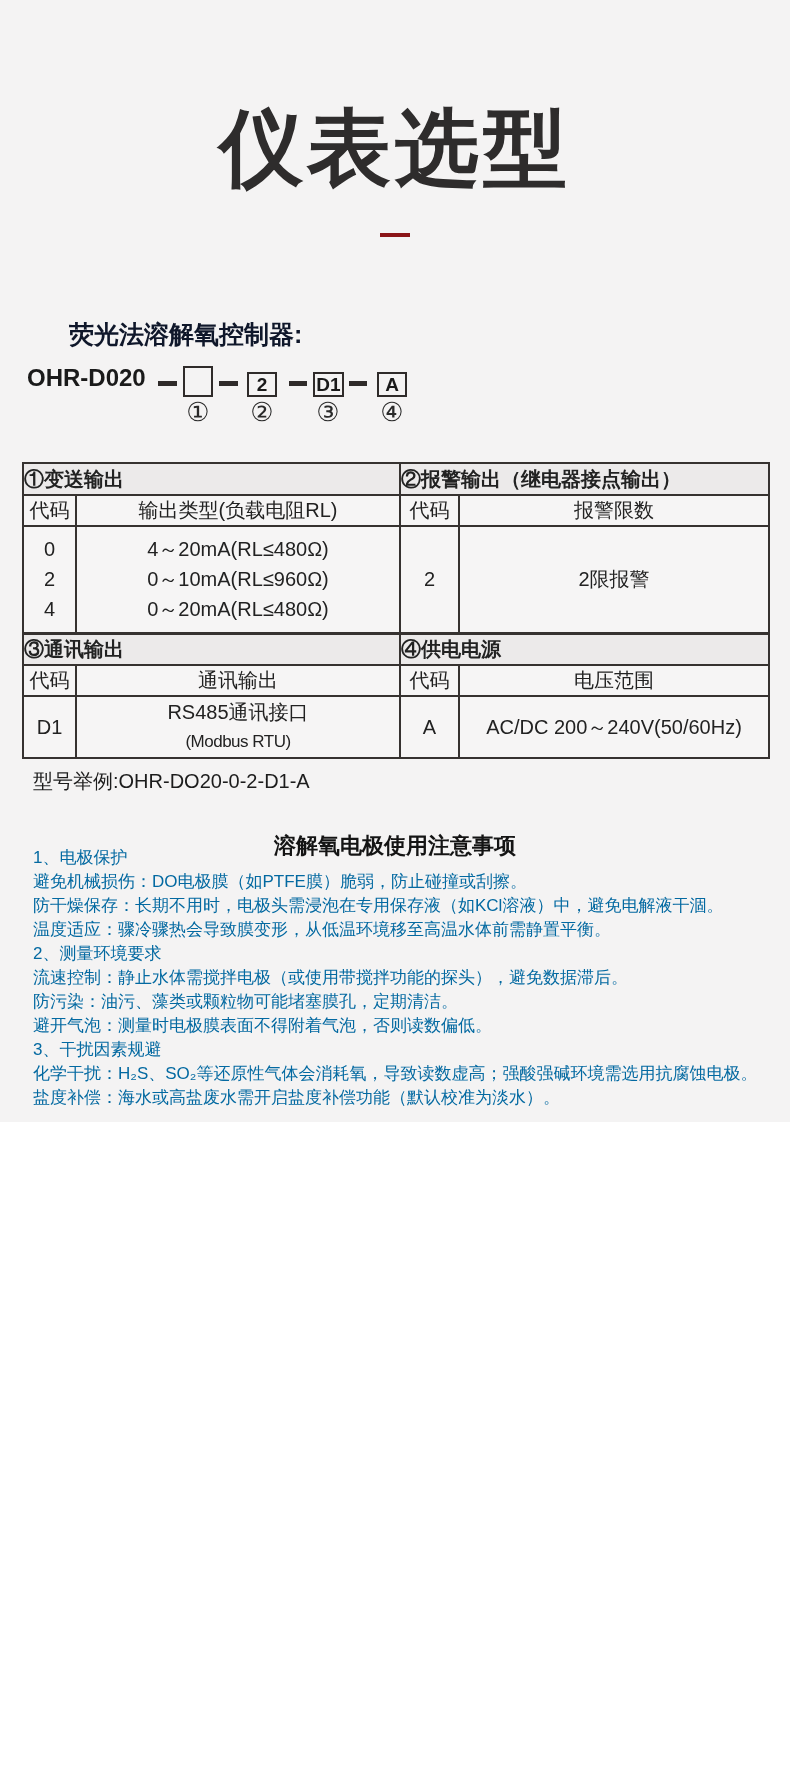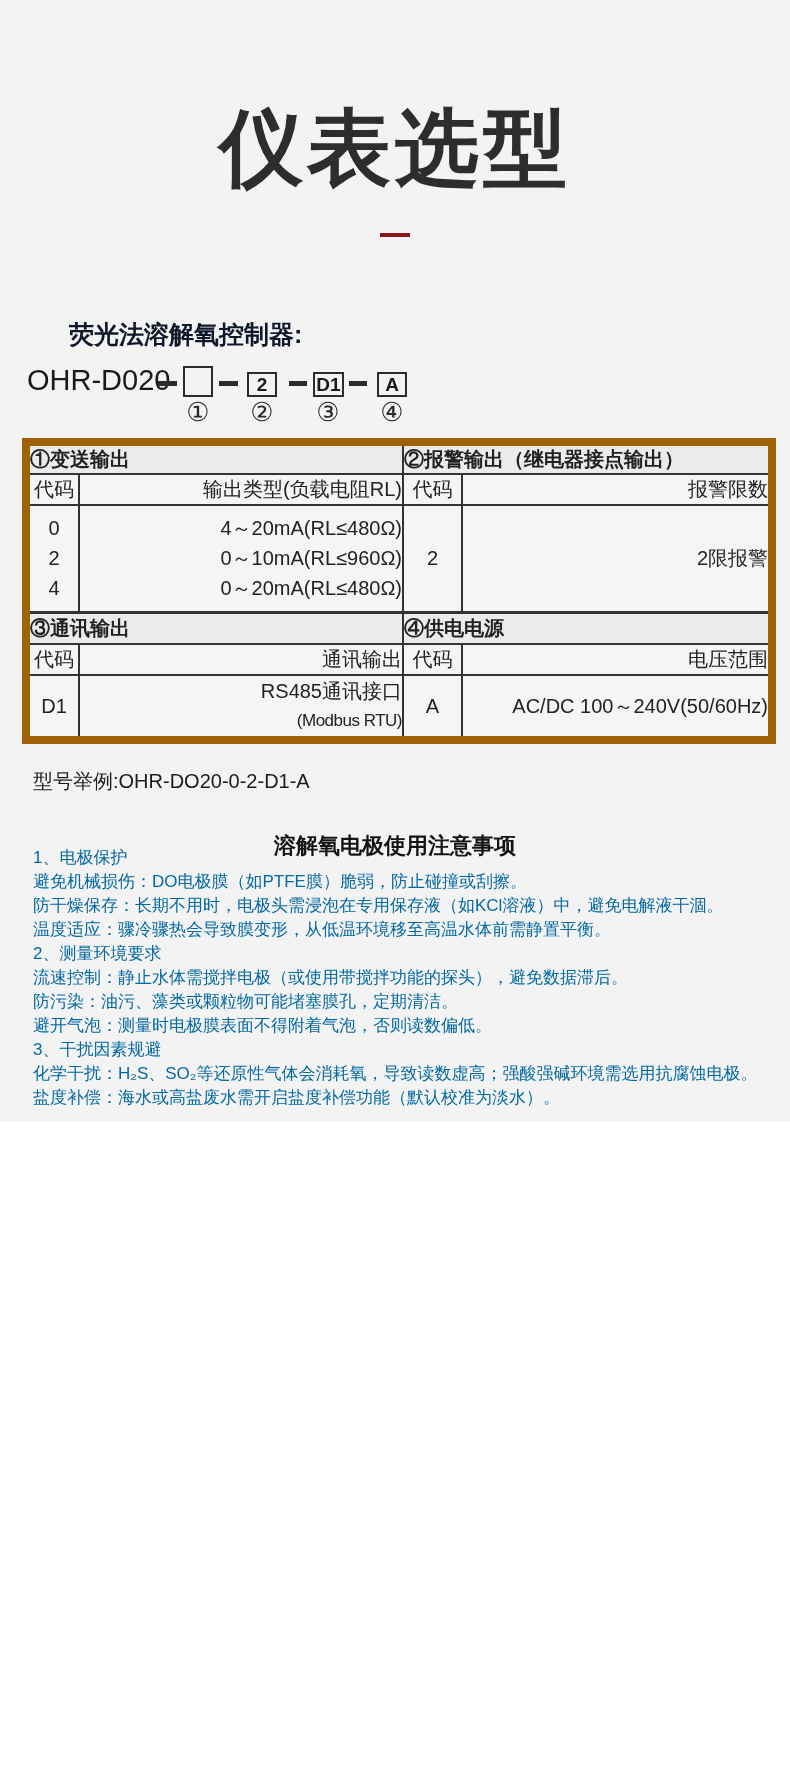--- a/index.html
+++ b/index.html
@@ -7,46 +7,46 @@
         font-family:"Liberation Sans",sans-serif;color:#1f1f1f;overflow:hidden;}
   .top-section{position:absolute;left:0;top:0;width:790px;height:1122px;background:#f4f3f3;}
   .bottom-section{position:absolute;left:0;top:1122px;width:790px;height:649px;background:#ffffff;}
 
   .page-title{position:absolute;left:0;top:106px;width:790px;margin:0;text-align:center;
               font-size:84px;font-weight:700;color:#2e2c2c;letter-spacing:4px;line-height:1;}
   .red-line{position:absolute;left:380px;top:233px;width:30px;height:4px;background:#8b1518;}
 
   .subtitle{position:absolute;left:27px;top:318px;font-size:25px;font-weight:700;color:#0f172a;margin-left:42px;}
 
-  .model-prefix{position:absolute;left:27px;top:364px;font-size:29px;font-weight:400;color:#1a1a1a;letter-spacing:0px;text-align:right;}
+  .model-prefix{position:absolute;left:27px;top:364px;font-size:24px;font-weight:700;color:#1a1a1a;letter-spacing:0px;text-align:right;}
   .dash{position:absolute;top:381px;height:5px;background:#2f2b2a;}
   .d1{left:158px;width:19px}.d2{left:219px;width:19px}.d3{left:289px;width:18px}.d4{left:349px;width:18px}
   .mbox{position:absolute;border:2px solid #2f2b2a;background:transparent;display:flex;align-items:center;justify-content:center;
         font-size:19px;font-weight:600;color:#1a1a1a;box-sizing:border-box;}
   .mb1{left:183px;top:366px;width:30px;height:31px;}
   .mb2{left:247px;top:372px;width:30px;height:25px;}
   .mb3{left:313px;top:372px;width:31px;height:25px;}
   .mb4{left:377px;top:372px;width:30px;height:25px;}
   .marker{position:absolute;top:399px;width:30px;text-align:center;font-size:26px;color:#2a2a2a;line-height:1;}
   .mk1{left:183px}.mk2{left:247px}.mk3{left:313px}.mk4{left:377px}
 
   table.sel-table{position:absolute;left:22px;top:438px;width:746px;border-collapse:collapse;
                   table-layout:fixed;background:#f6f5f5;}
   table.sel-table td{border:2px solid #363230;font-size:20px;color:#222;padding:0;vertical-align:middle;
                      overflow:hidden;white-space:nowrap;}
-  table.sel-table{border:8px solid #a16207;}
+  table.sel-table{border:1px solid #a16207;margin-top:24px;}
   .c-code{width:53px}.c-desc{width:324px}.c-code2{width:59px}.c-desc2{width:310px}
   tr.r-sec{height:32px}
   tr.r-sub{height:31px}
   tr.r-data1{height:107px}
   tr.r-data2{height:60px}
   td.sec{background:#eceaea;font-weight:700;font-size:20px;padding-left:8px;color:#141414;}
   td.divR{border-right:5px solid #363230;}
   td.code{text-align:center;}
-  td.desc{text-align:right;padding-left:10px;}
+  td.desc{text-align:center;padding-left:10px;}
   td.vtop{vertical-align:top;padding-top:3px;}
   td.vtop div{line-height:30px;}
   tr.thickTop td{border-top:3px solid #363230;}
   .small-line{font-size:17px;letter-spacing:-0.5px;}
 
   .example-line{position:absolute;left:33px;top:740px;font-size:20px;color:#1c1c1c;margin-top:28px;}
 
   .notes-title{position:absolute;left:0;top:815px;width:790px;text-align:center;
                font-size:22px;font-weight:700;color:#141414;margin-top:16px;}
   .notes{position:absolute;left:33px;top:846px;width:740px;}
@@ -129,21 +129,21 @@
           <div>D1</div>
         </td>
         <td class="desc vtop divR">
           <div>RS485通讯接口</div>
           <div class="small-line">(Modbus RTU)</div>
         </td>
         <td class="code vtop">
           <div>A</div>
         </td>
         <td class="desc vtop">
-          <div>AC/DC 100～240V(50/60Hz)</div>
+          <div>AC/DC 200～240V(50/60Hz)</div>
         </td>
       </tr>
     </tbody>
       </table>
 
     <div class="example-line">型号举例:OHR-DO20-0-2-D1-A</div>
 
     <div class="notes-title">溶解氧电极使用注意事项</div>
     <div class="notes">
       <div class="nline">1、电极保护</div>

